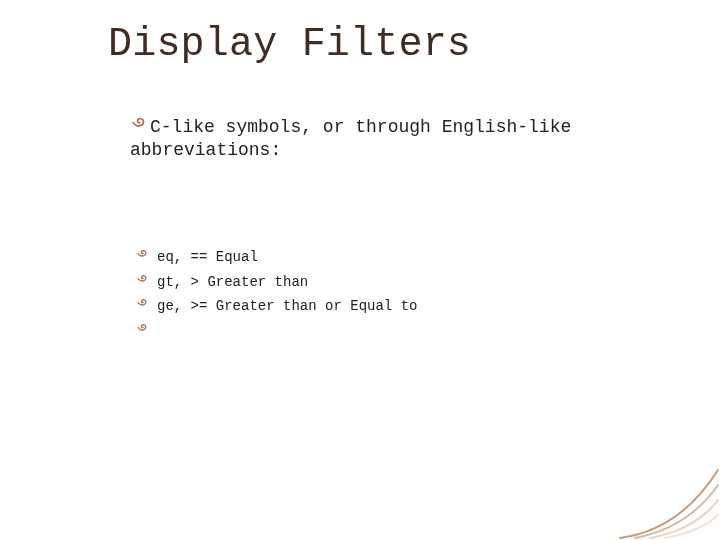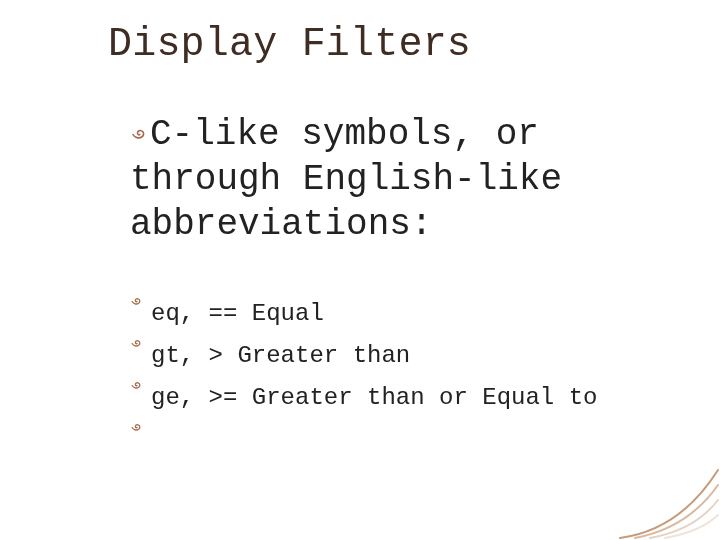--- a/index.html
+++ b/index.html
@@ -26,38 +26,37 @@
     font-size: 40px;
     font-weight: 400;
     color: #3f2c23;
     letter-spacing: 0.2px;
   }
   .intro {
     position: absolute;
     left: 130px;
     top: 112px;
     width: 520px;
-    font-size: 36px;
+    font-size: 18px;
     line-height: 1.25;
     color: #222;
   }
   .intro .bullet {
     display: inline-block;
     vertical-align: 2px;
     margin-right: 2px;
     color: #a76b4b;
   }
   .list {
     position: absolute;
-    left: 130px;
+    left: 136px;
     top: 245px;
-    font-size: 24px;
+    font-size: 14px;
     line-height: 1.75;
     color: #222;
-    margin-top: 48px;
   }
   .list .row {
     display: flex;
     align-items: flex-start;
   }
   .list .bullet {
     color: #a76b4b;
     margin-right: 8px;
     margin-top: 1px;
     flex: 0 0 auto;

